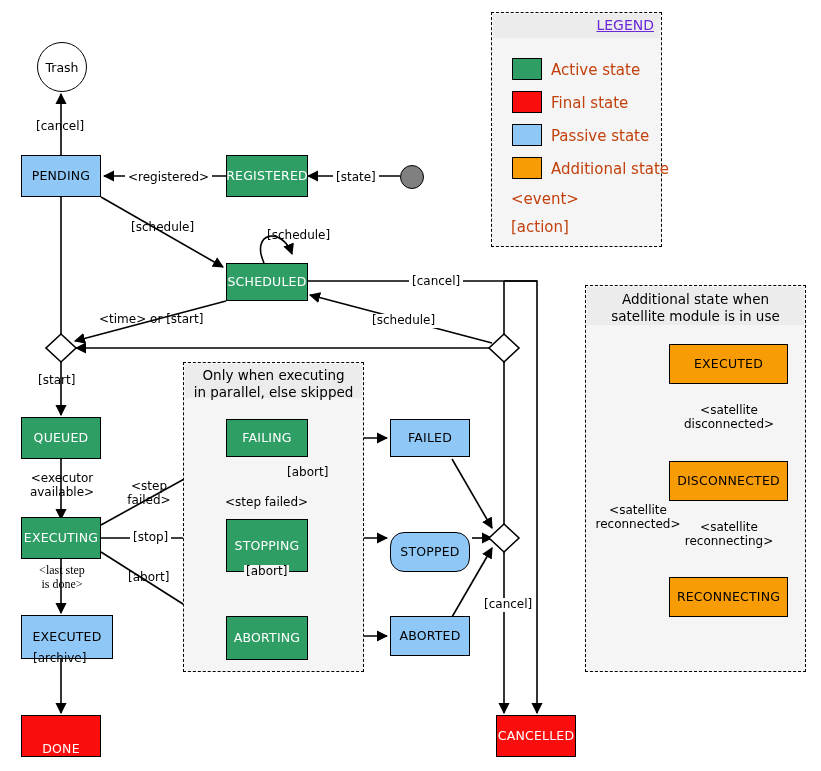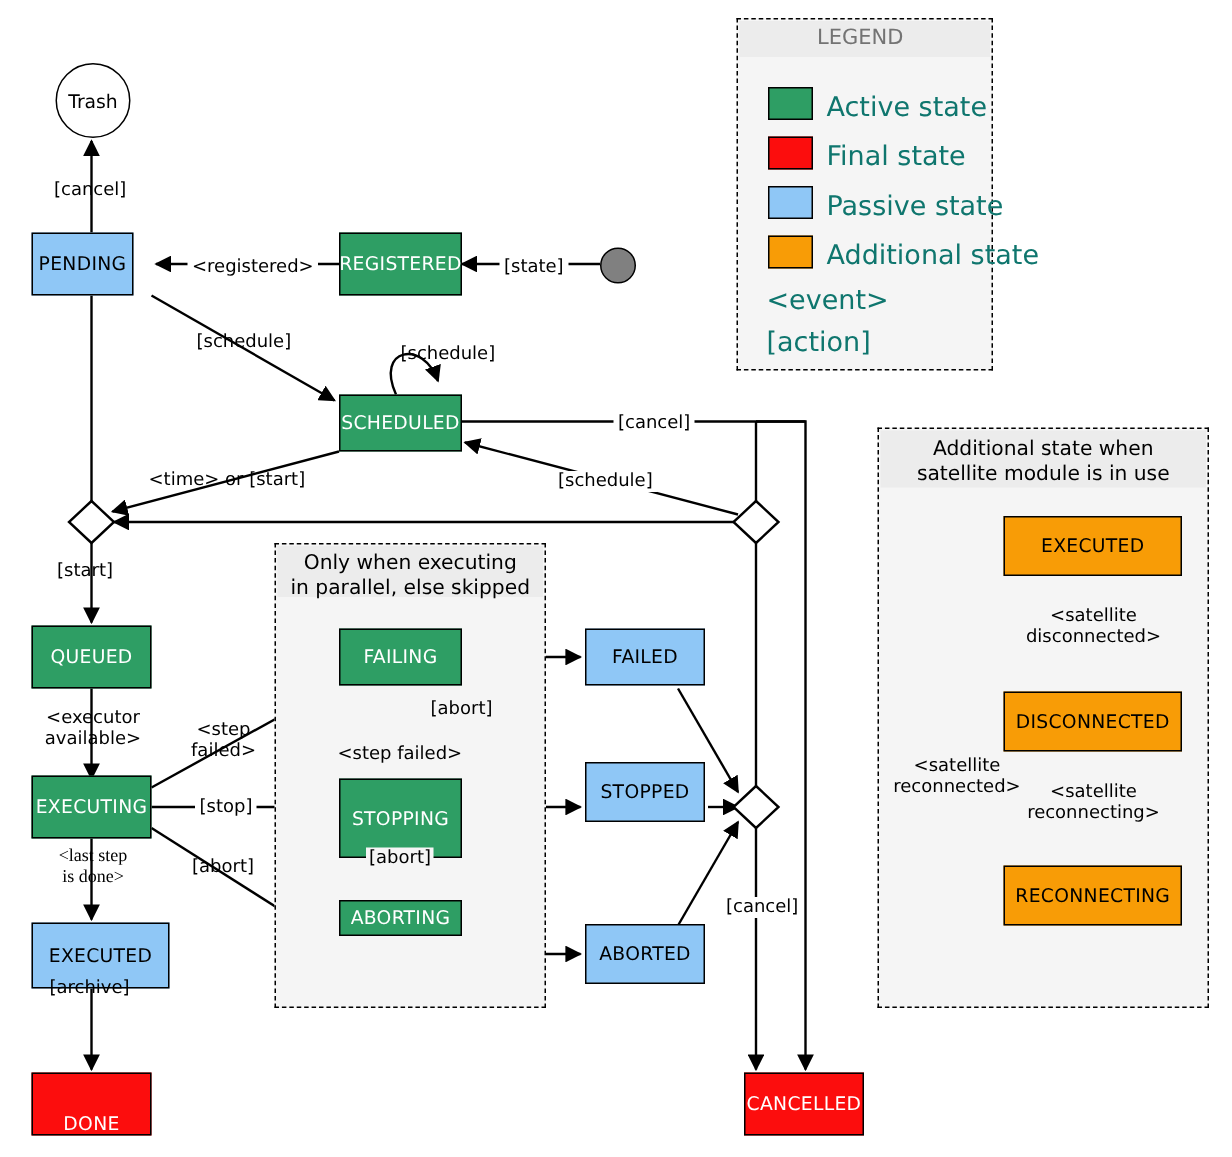--- a/index.html
+++ b/index.html
@@ -70,36 +70,37 @@
   }
   .legend-box{
     position:absolute;
     box-sizing:border-box;
     border:1.7px dashed #000000;
     background:#f5f5f5;
   }
   .legend-title{
     position:absolute;
     font-size:14px;
-    color:#737373;
-    text-align:center;
+    color:#6d28d9;
+    text-align:right;
     background:#ececec;
     box-sizing:border-box;
     padding-right:6px;
     line-height:22px;
+    text-decoration:underline;
   }
   .legend-swatch{
     position:absolute;
     box-sizing:border-box;
     border:1.4px solid #000000;
   }
   .legend-label{
     position:absolute;
-    font-size:18px;
-    color:#0f766e;
+    font-size:15px;
+    color:#c2410c;
     white-space:nowrap;
     line-height:1;
   }
   .edge-label{
     position:absolute;
     font-size:12px;
     color:#000000;
     white-space:nowrap;
     line-height:1.15;
     text-align:center;
@@ -195,21 +196,21 @@
       <path d="M 504 524 L 519 538 L 504 552 L 489 538 z"></path>
     </g>
   </svg>
 
   <div class="circle-node" style="left:37px;top:42px;width:50px;height:50px;">
     <span>Trash</span>
   </div>
 
   <div class="dot-node" style="left:400px;top:165px;width:24px;height:24px;"></div>
 
-  <div class="node passive" style="left:21px;top:155px;width:68px;height:42px;">
+  <div class="node passive" style="left:21px;top:155px;width:80px;height:42px;">
     <span>PENDING</span>
   </div>
 
   <div class="node active" style="left:226px;top:155px;width:82px;height:42px;">
     <span>REGISTERED</span>
   </div>
 
   <div class="node active" style="left:226px;top:263px;width:82px;height:38px;">
     <span>SCHEDULED</span>
   </div>
@@ -237,29 +238,29 @@
   </div>
 
   <div class="node active" style="left:226px;top:419px;width:82px;height:38px;">
     <span>FAILING</span>
   </div>
 
   <div class="node active" style="left:226px;top:519px;width:82px;height:53px;">
     <span>STOPPING</span>
   </div>
 
-  <div class="node active" style="left:226px;top:600px;width:82px;height:24px;">
+  <div class="node active" style="left:226px;top:616px;width:82px;height:44px;">
     <span>ABORTING</span>
   </div>
 
   <div class="node passive" style="left:390px;top:419px;width:80px;height:38px;">
     <span>FAILED</span>
   </div>
 
-  <div class="node passive" style="left:390px;top:508px;width:80px;height:40px;">
+  <div class="node passive" style="left:390px;top:532px;width:80px;height:40px;border-radius:14px;">
     <span>STOPPED</span>
   </div>
 
   <div class="node passive" style="left:390px;top:616px;width:80px;height:40px;">
     <span>ABORTED</span>
   </div>
 
   <div class="node final" style="left:496px;top:715px;width:80px;height:42px;">
     <span>CANCELLED</span>
   </div>

